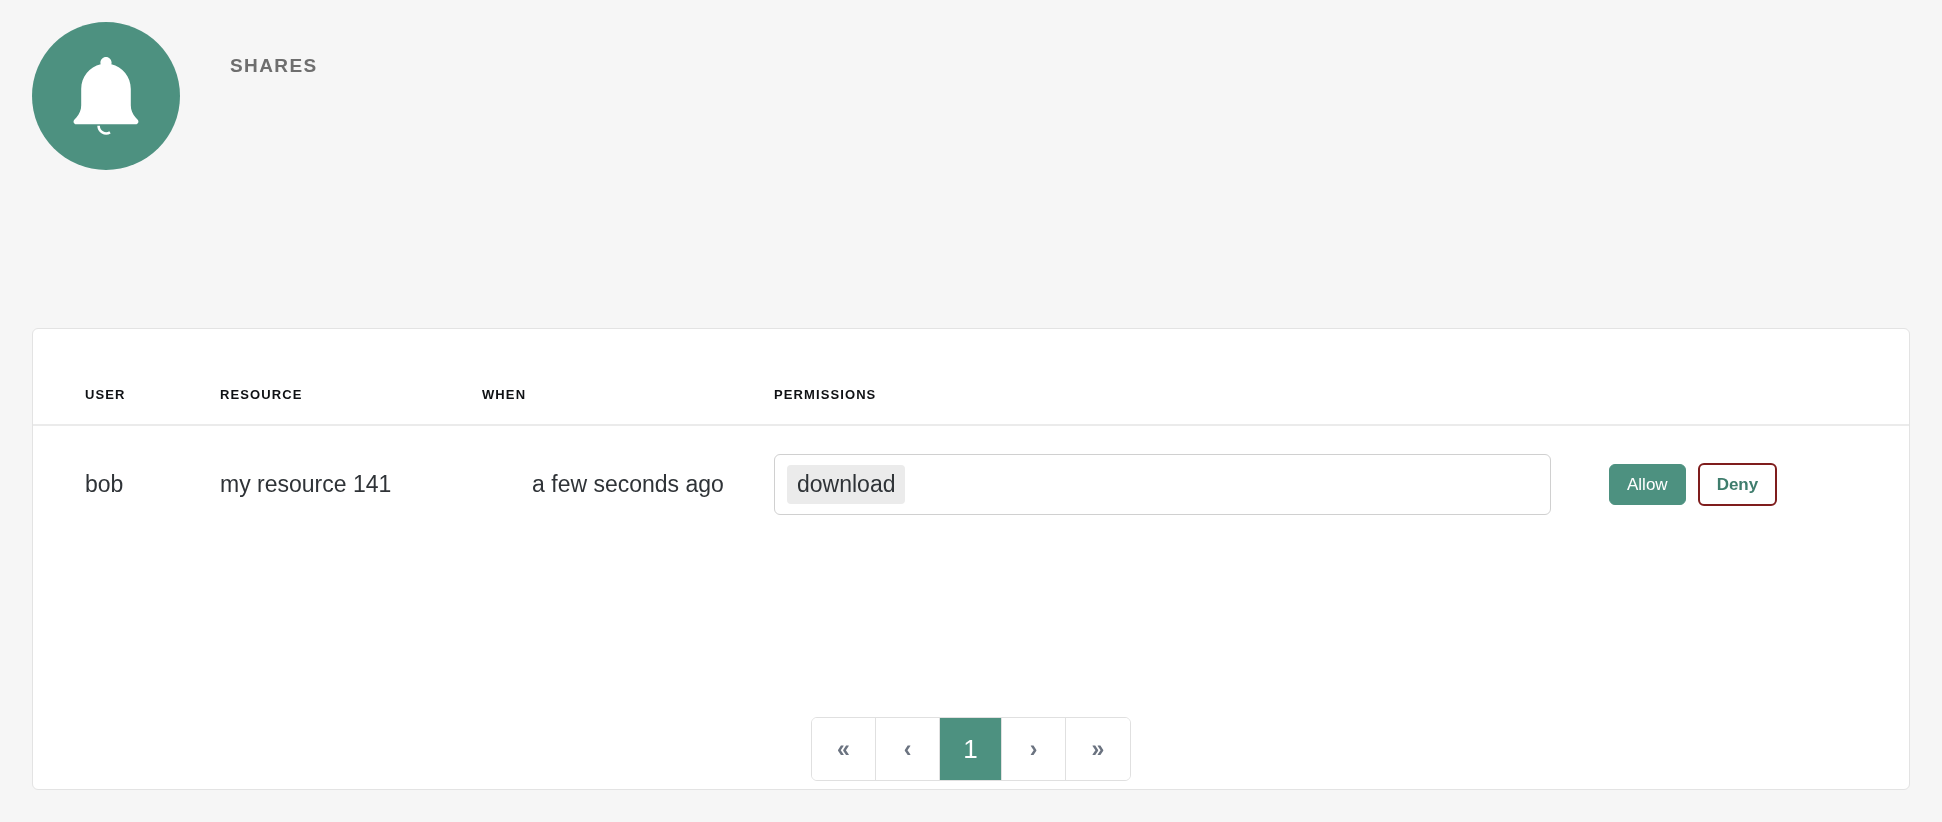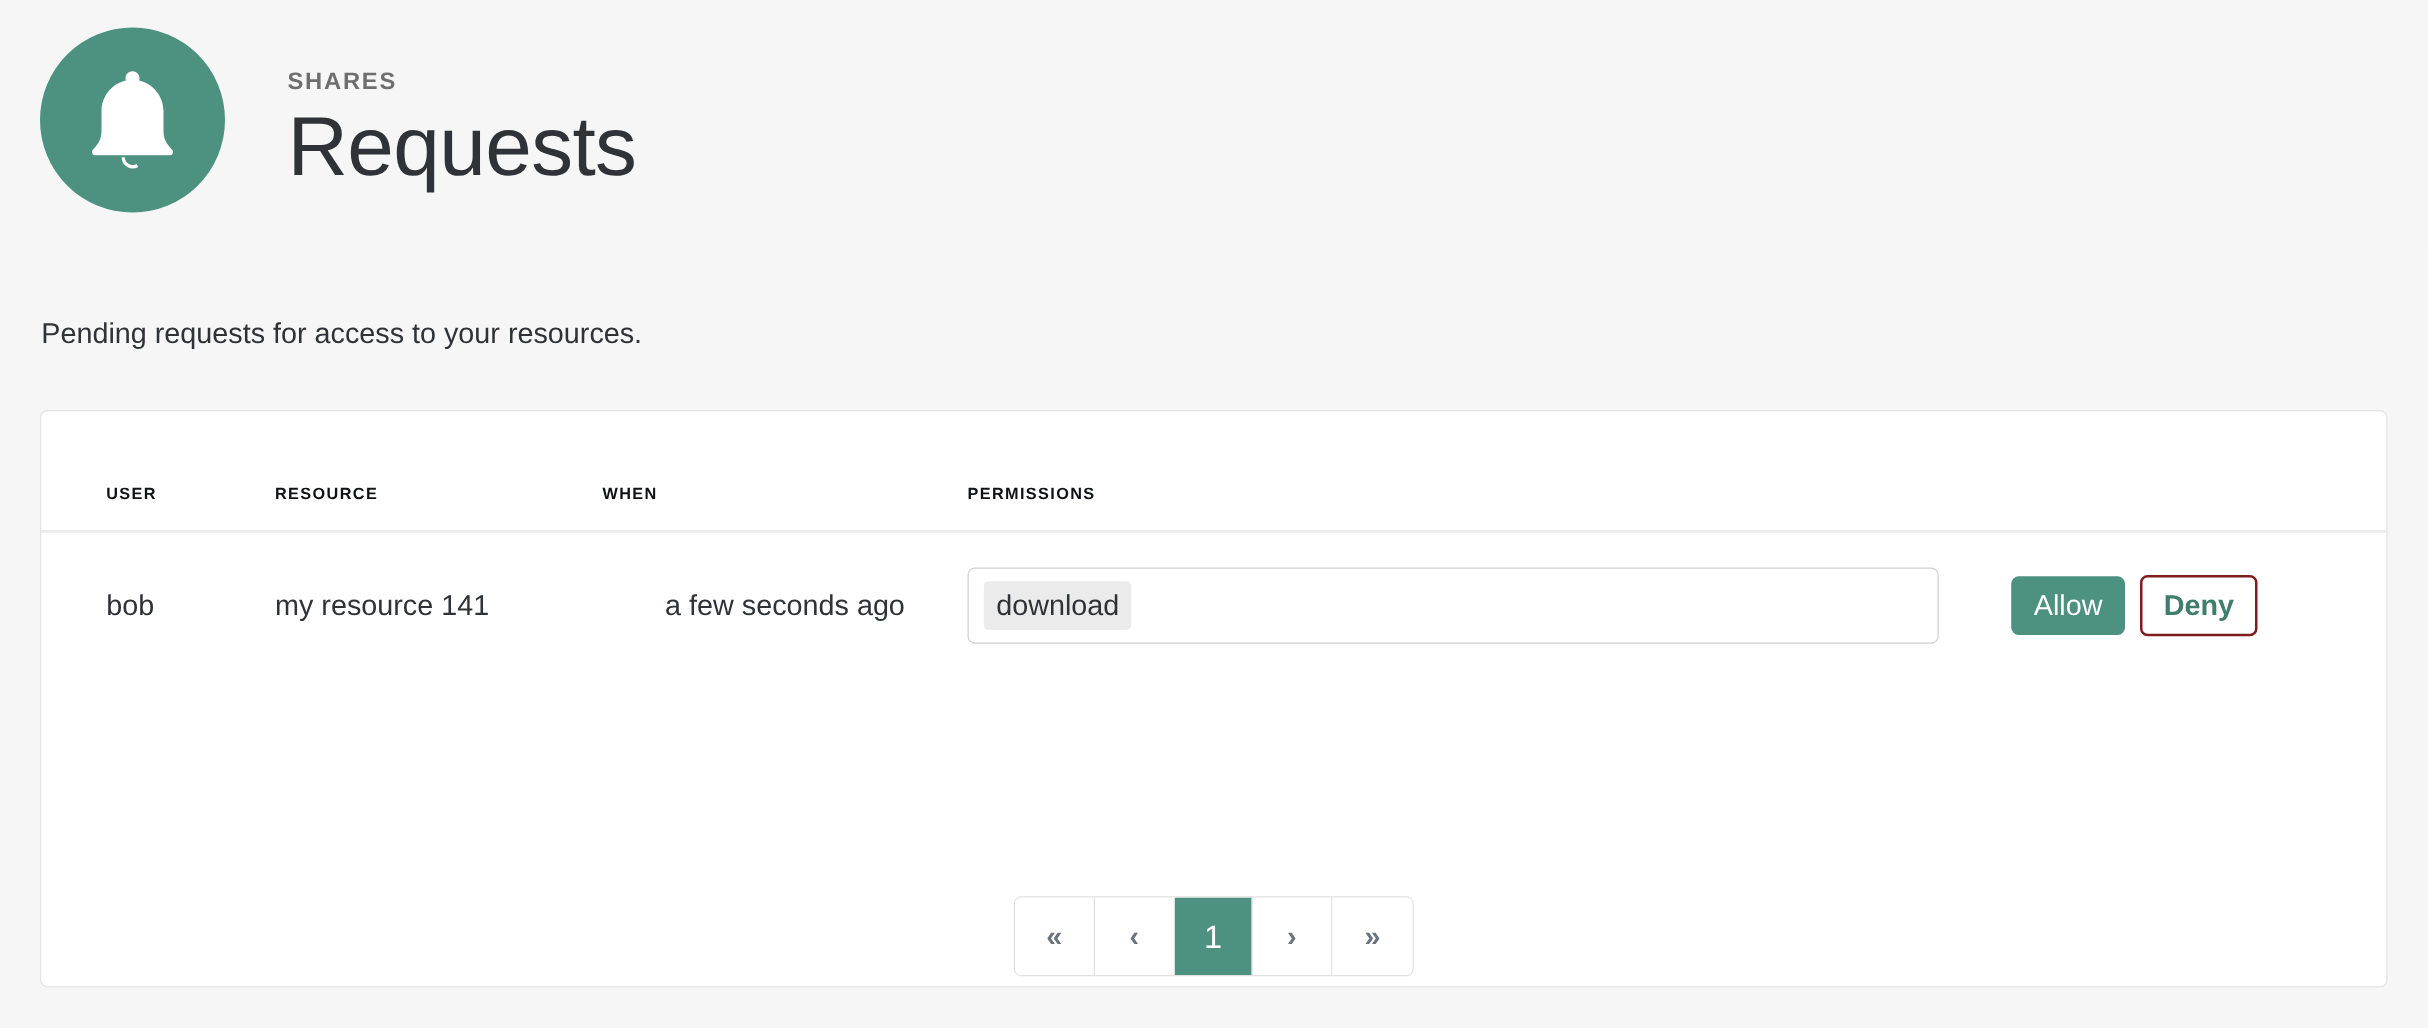--- a/index.html
+++ b/index.html
@@ -143,21 +143,21 @@
   
   .actions {
     display: flex;
     align-items: center;
     gap: 12px;
     padding-right: 52px;
     justify-content: flex-start;
   }
   .btn {
     font-family: "Liberation Sans", sans-serif;
-    font-size: 23px;
+    font-size: 17px;
     line-height: 1;
     padding: 11px 17px;
     border-radius: 6px;
     cursor: pointer;
     white-space: nowrap;
   }
   .btn-allow {
     background: #4d9180;
     border: 1px solid #4d9180;
     color: #ffffff;
@@ -217,25 +217,23 @@
 
   <div class="page-header">
     <div class="brand-badge">
       <svg width="76" height="82" viewBox="0 0 76 82" aria-hidden="true">
         <path fill="#ffffff" d="M38 2c3.1 0 5.6 2.5 5.6 5.6 0 .6-.1 1.2-.3 1.7 11.2 2.6 19.5 12.6 19.5 24.6v16.3c0 4.6 1.7 8.9 4.8 12.2l2.1 2.3c1.6 1.7 .4 4.5-1.9 4.5H8.2c-2.3 0-3.5-2.8-1.9-4.5l2.1-2.3c3.1-3.3 4.8-7.6 4.8-12.2V33.9c0-12 8.3-22 19.5-24.6-.2-.5-.3-1.1-.3-1.7C32.4 4.5 34.9 2 38 2z"></path>
         <path fill="none" stroke="#ffffff" stroke-width="2.6" d="M30.6 70.8a7.6 7.6 0 0 0 11.4 6.6"></path>
       </svg>
     </div>
     <div class="header-text">
       <div class="eyebrow">SHARES</div>
-      <h1 class="page-title">Requests</h1>
     </div>
   </div>
 
-  <p class="subtitle">Pending requests for access to your resources.</p>
 
   <div class="card">
     <table class="req-table">
       <thead>
         <tr>
           <th class="col-user">USER</th>
           <th class="col-res">RESOURCE</th>
           <th class="col-when">WHEN</th>
           <th class="col-perms">PERMISSIONS</th>
           <th class="col-actions"></th>

